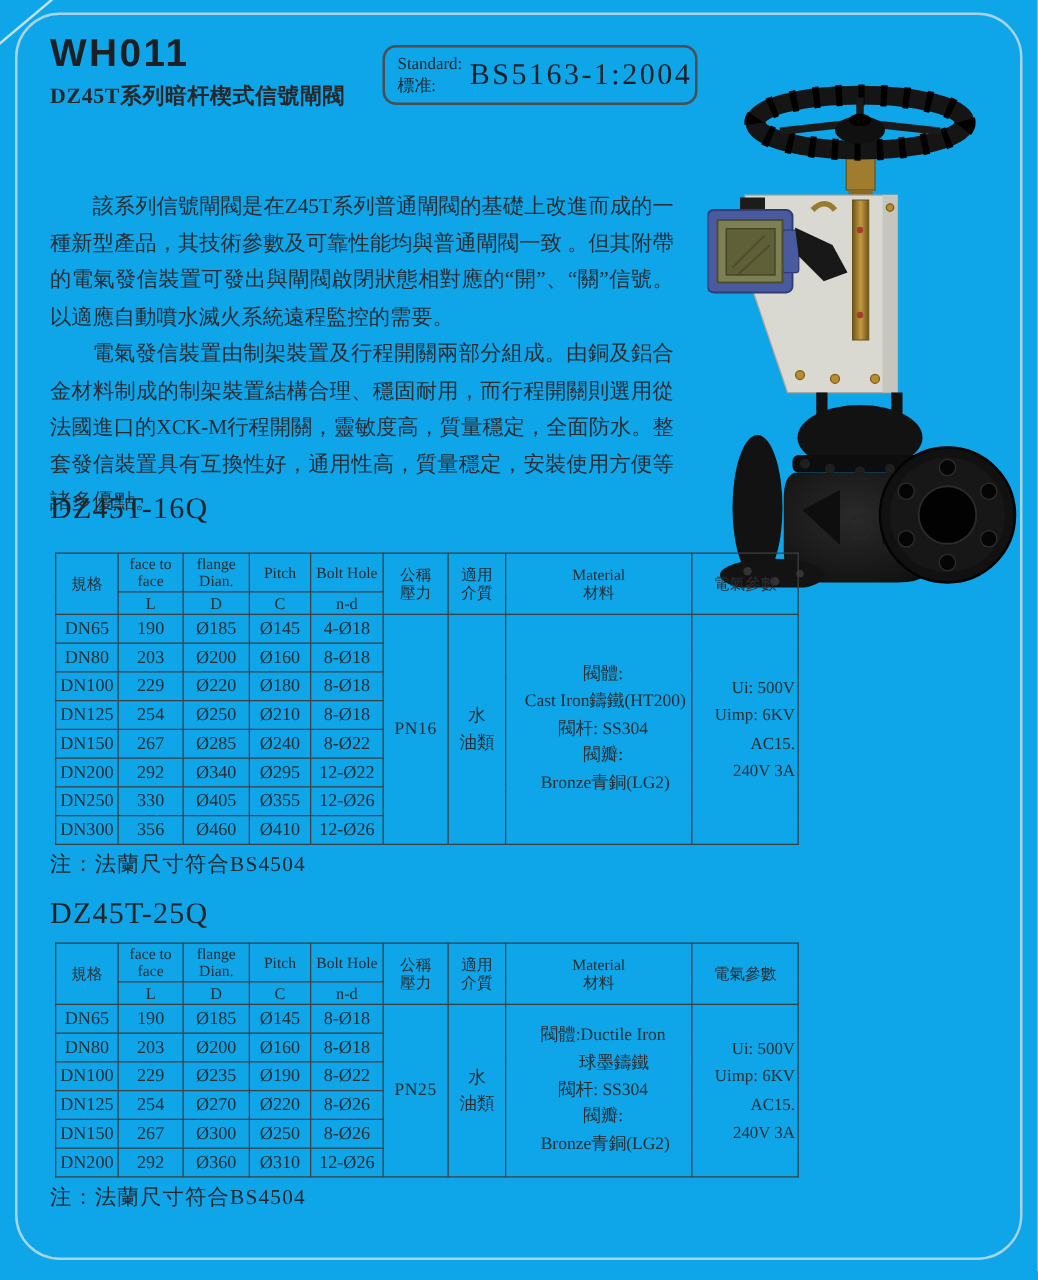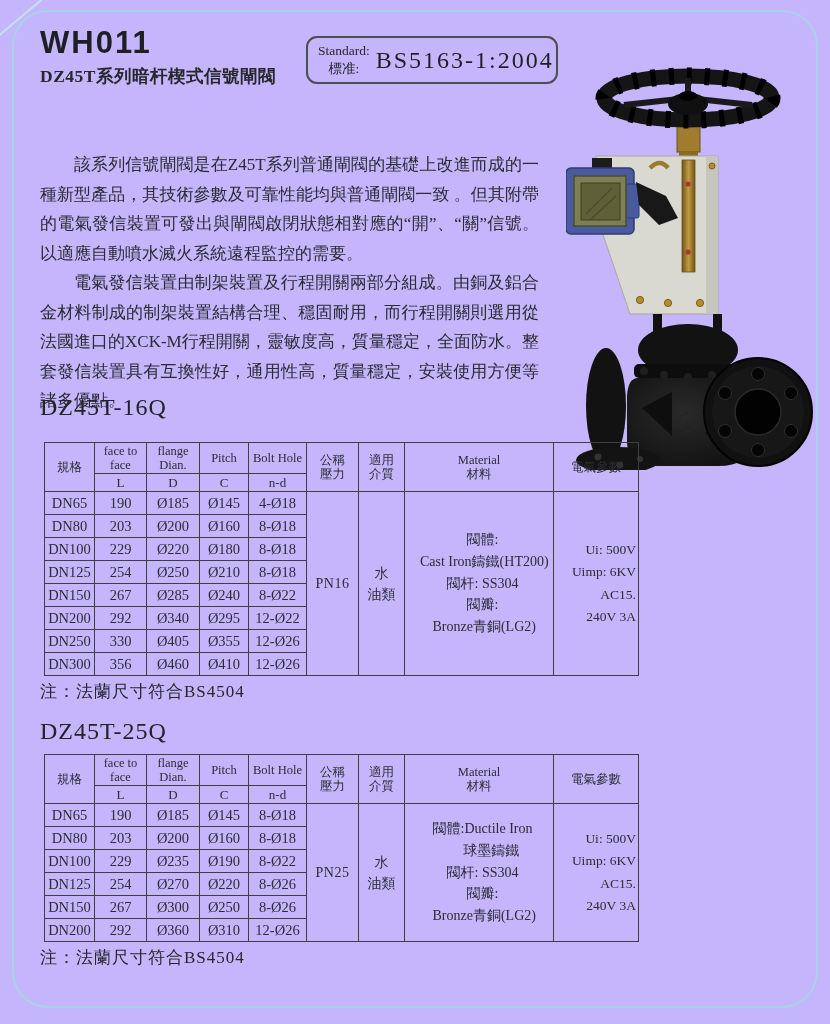--- a/index.html
+++ b/index.html
@@ -1,28 +1,28 @@
 <!DOCTYPE html>
 <html><head>
 <meta charset="utf-8">
 <style>
   html,body{margin:0;padding:0;}
   body{width:830px;height:1024px;background:#ffffff;font-family:"Liberation Serif","DejaVu Serif",serif;color:#2e3136;}
-  .page{position:relative;width:830px;height:1024px;background:#c4b5fd;overflow:hidden;}
+  .page{position:relative;width:830px;height:1024px;background:#0ea5e9;overflow:hidden;}
   .page-border{position:absolute;top:10px;left:12px;right:12px;bottom:16px;border:2px solid #a6d4e5;border-radius:36px;pointer-events:none;}
   .corner-line{position:absolute;top:16px;left:-14px;width:70px;height:2px;background:#bfe2ee;transform:rotate(-40deg);}
 
   
   .header{position:absolute;top:26px;left:40px;}
   .page-title{font-family:"Liberation Sans","DejaVu Sans",sans-serif;font-weight:bold;font-size:31px;letter-spacing:2px;color:#1d1f22;line-height:1.1;}
   .page-subtitle{font-size:17.5px;font-weight:bold;color:#26282c;margin-top:4px;letter-spacing:0.5px;}
 
   
   .standard-box{position:absolute;top:36px;left:306px;width:252px;height:48px;border:2px solid #4a4d52;border-radius:11px;display:flex;align-items:center;padding:0 10px;box-sizing:border-box;background:transparent;}
-  .standard-labels{display:flex;flex-direction:column;align-items:center;font-size:13.5px;line-height:1.35;color:#26282c;margin-right:6px;}
+  .standard-labels{display:flex;flex-direction:column;align-items:flex-start;font-size:13.5px;line-height:1.35;color:#26282c;margin-right:6px;}
   .standard-value{font-size:24px;letter-spacing:2px;color:#1e2024;white-space:nowrap;}
 
   
   .intro{position:absolute;top:150px;left:40px;width:499px;font-size:17px;line-height:29.5px;text-align:justify;color:#2a2d33;}
   .intro p{margin:0;text-indent:2em;}
 
   
   .section-title{position:absolute;left:40px;font-size:24px;letter-spacing:1px;color:#222428;}
   .note{position:absolute;left:40px;font-size:17px;color:#26282c;letter-spacing:1px;text-align:center;}
 

